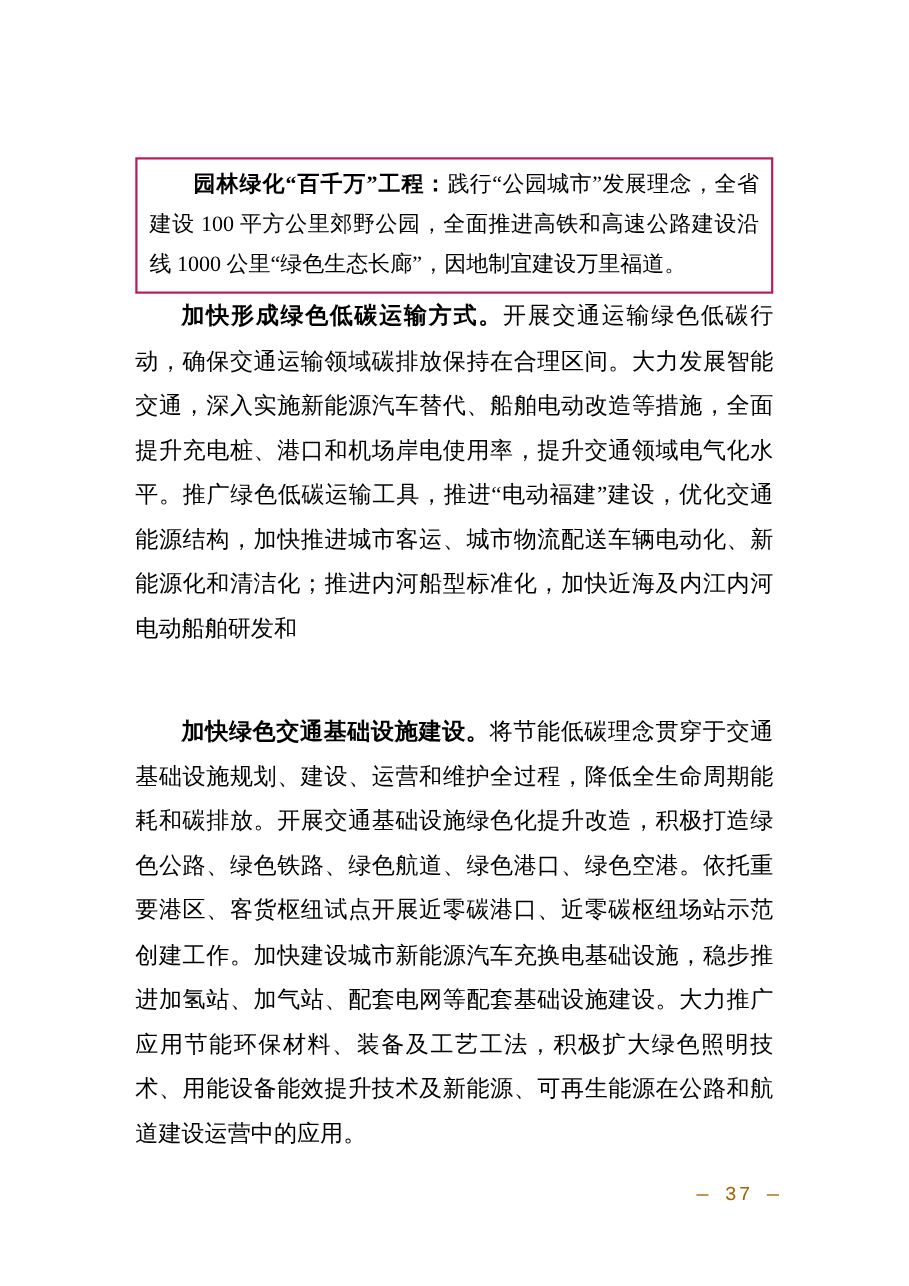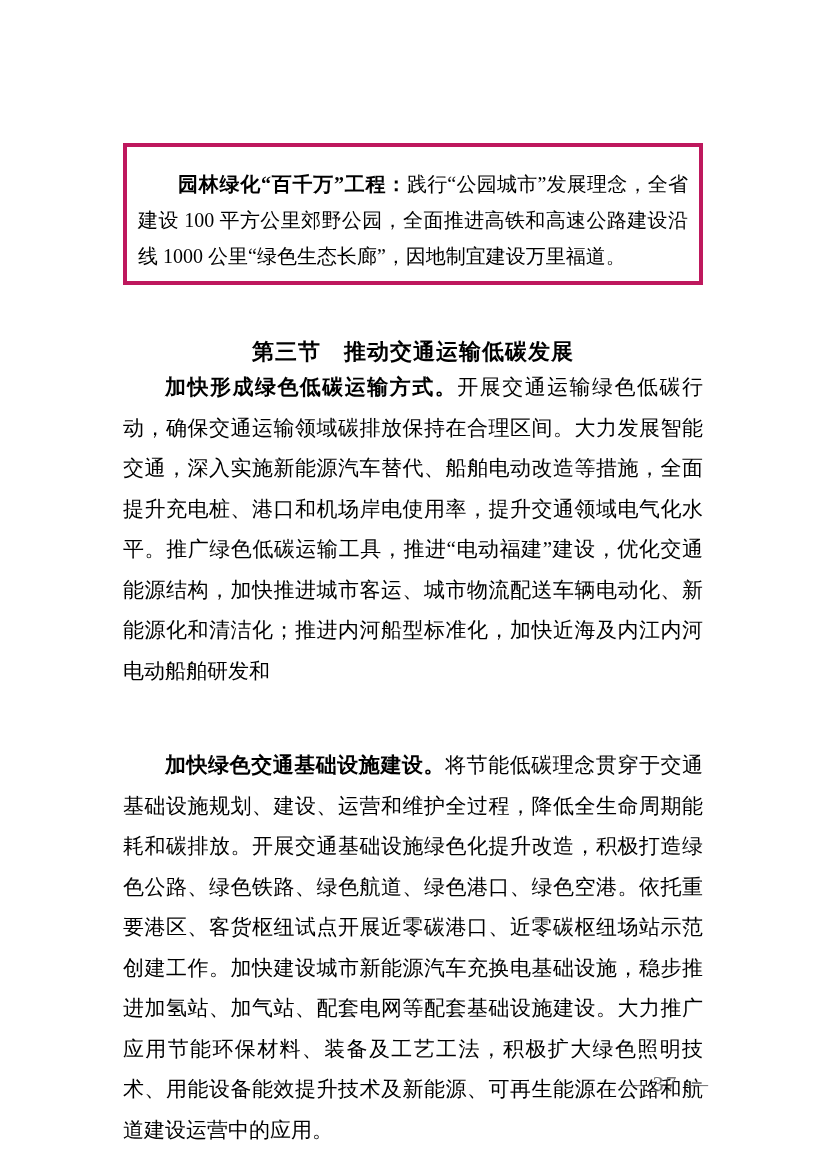--- a/index.html
+++ b/index.html
@@ -17,22 +17,22 @@
     overflow: hidden;
   }
   .content {
     position: absolute;
     left: 123px;
     top: 0;
     width: 580px;
   }
   .callout {
     margin-top: 143px;
-    border: 4px solid #be185d;
-    padding: 19px 11px 7px 11px;
+    border: 2px solid #be185d;
+    padding: 5px 11px 7px 11px;
     box-sizing: border-box;
   }
   .callout p {
     margin: 0;
     font-size: 20px;
     line-height: 36px;
     text-indent: 2em;
     text-align: justify;
     text-justify: inter-character;
   }
@@ -59,36 +59,36 @@
   .body-para.first {
     margin-top: 54px;
   }
   .body-para strong {
     font-weight: 700;
   }
   .page-number {
     position: absolute;
     right: 116px;
     bottom: 72px;
-    font-size: 22px;
+    font-size: 18px;
     letter-spacing: 2px;
-    color: #737373;
+    color: #a16207;
+    font-family: Liberation Mono, monospace;
   }
 </style>
 </head>
 <body>
 
 <div class="page">
   <div class="content">
 
     <div class="callout">
       <p><strong>园林绿化“百千万”工程：</strong><span>践行“公园城市”发展理念，全省建设 100 平方公里郊野公园，全面推进高铁和高速公路建设沿线 1000 公里“绿色生态长廊”，因地制宜建设万里福道。</span></p>
     </div>
 
-    <h2 class="section-heading">第三节　推动交通运输低碳发展</h2>
 
     <p class="body-para"><strong>加快形成绿色低碳运输方式。</strong><span>开展交通运输绿色低碳行动，确保交通运输领域碳排放保持在合理区间。大力发展智能交通，深入实施新能源汽车替代、船舶电动改造等措施，全面提升充电桩、港口和机场岸电使用率，提升交通领域电气化水平。推广绿色低碳运输工具，推进“电动福建”建设，优化交通能源结构，加快推进城市客运、城市物流配送车辆电动化、新能源化和清洁化；推进内河船型标准化，加快近海及内江内河电动船舶研发和</span></p>
 
     <p class="body-para first"><strong>加快绿色交通基础设施建设。</strong><span>将节能低碳理念贯穿于交通基础设施规划、建设、运营和维护全过程，降低全生命周期能耗和碳排放。开展交通基础设施绿色化提升改造，积极打造绿色公路、绿色铁路、绿色航道、绿色港口、绿色空港。依托重要港区、客货枢纽试点开展近零碳港口、近零碳枢纽场站示范创建工作。加快建设城市新能源汽车充换电基础设施，稳步推进加氢站、加气站、配套电网等配套基础设施建设。大力推广应用节能环保材料、装备及工艺工法，积极扩大绿色照明技术、用能设备能效提升技术及新能源、可再生能源在公路和航道建设运营中的应用。</span></p>
 
   </div>
 
   <div class="page-number">— 37 —</div>
 </div>
 

